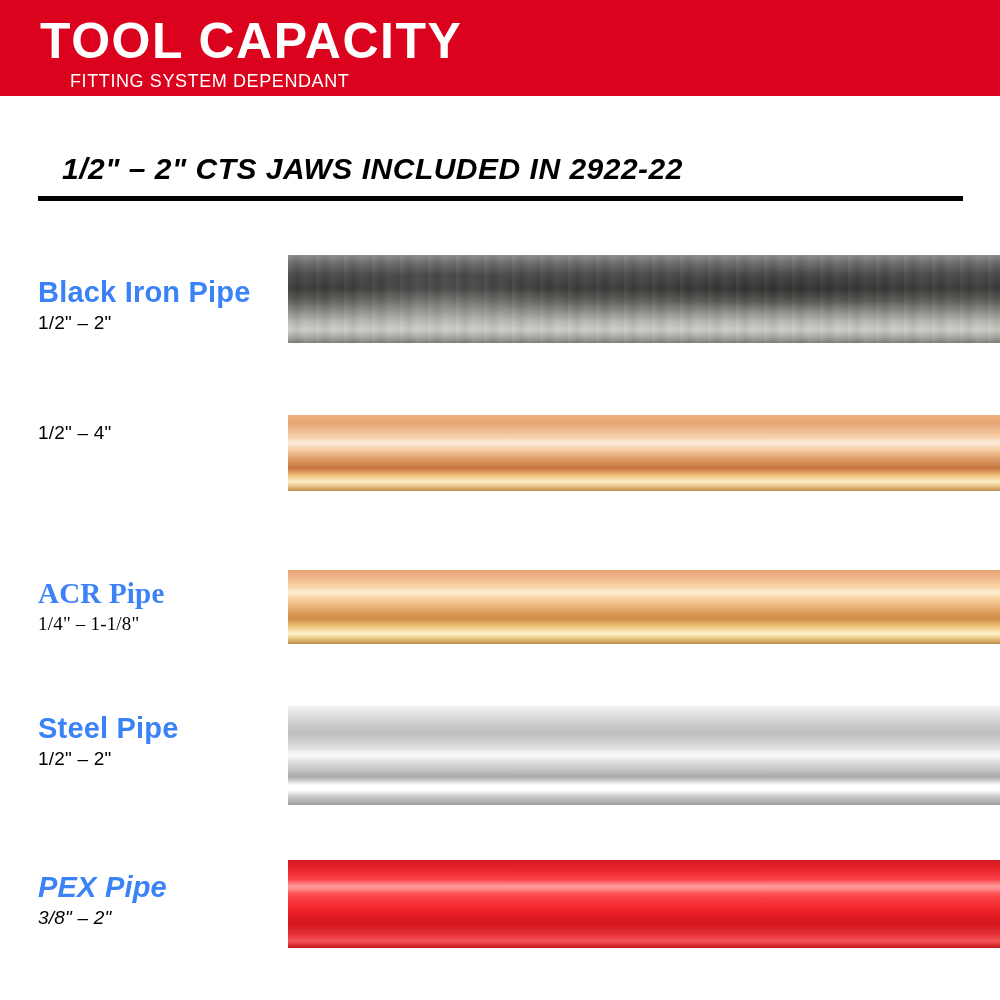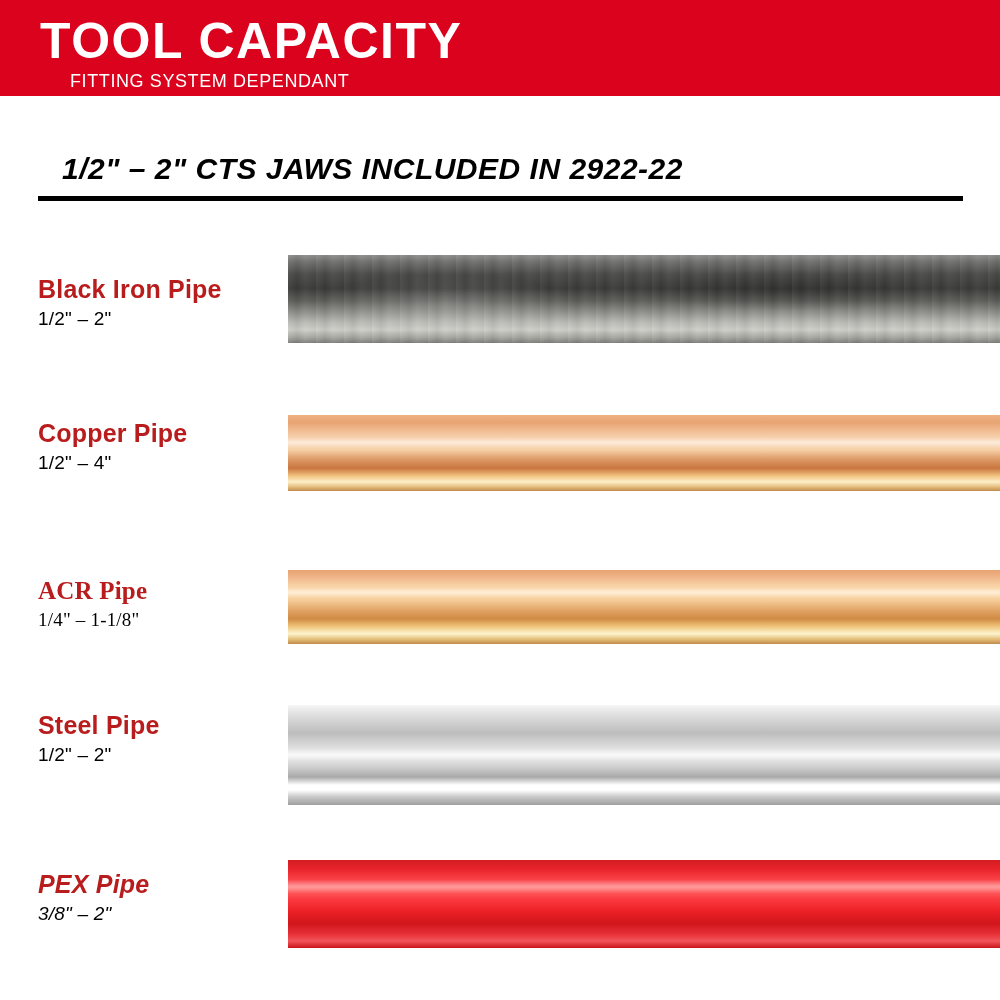--- a/index.html
+++ b/index.html
@@ -75,22 +75,22 @@
     position: absolute;
     left: 0;
     width: 1000px;
   }
   .row-label {
     position: absolute;
     left: 38px;
     width: 250px;
   }
   .row-name {
-    color: #b91c1c;
-    font-size: 25px;
+    color: #3b82f6;
+    font-size: 29px;
     font-weight: bold;
     line-height: 1.18;
     letter-spacing: 0.2px;
   }
   .row-size {
     color: #000000;
     font-size: 19px;
     font-weight: normal;
     line-height: 1.2;
     margin-top: 3px;
@@ -246,21 +246,20 @@
 <div class="row" style="top:255px;">
   <div class="row-label" style="top:20px;">
     <div class="row-name">Black Iron Pipe</div>
     <div class="row-size">1/2" – 2"</div>
   </div>
   <div class="pipe pipe-iron" style="top:0px;"></div>
 </div>
 
 <div class="row" style="top:415px;">
   <div class="row-label" style="top:4px;">
-    <div class="row-name">Copper Pipe</div>
     <div class="row-size">1/2" – 4"</div>
   </div>
   <div class="pipe pipe-copper" style="top:0px;"></div>
 </div>
 
 <div class="row" style="top:570px;">
   <div class="row-label" style="top:6px;font-family:Liberation Serif, serif;">
     <div class="row-name">ACR Pipe</div>
     <div class="row-size">1/4" – 1-1/8"</div>
   </div>

